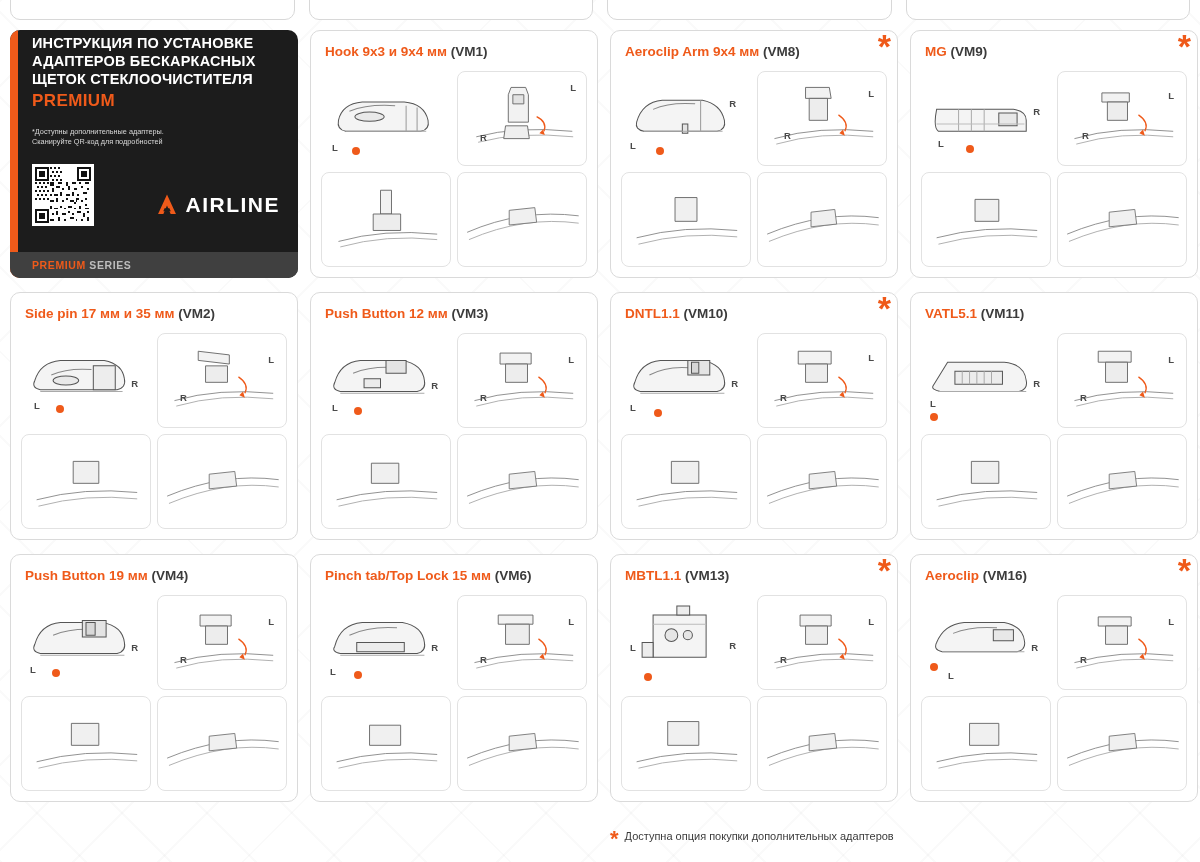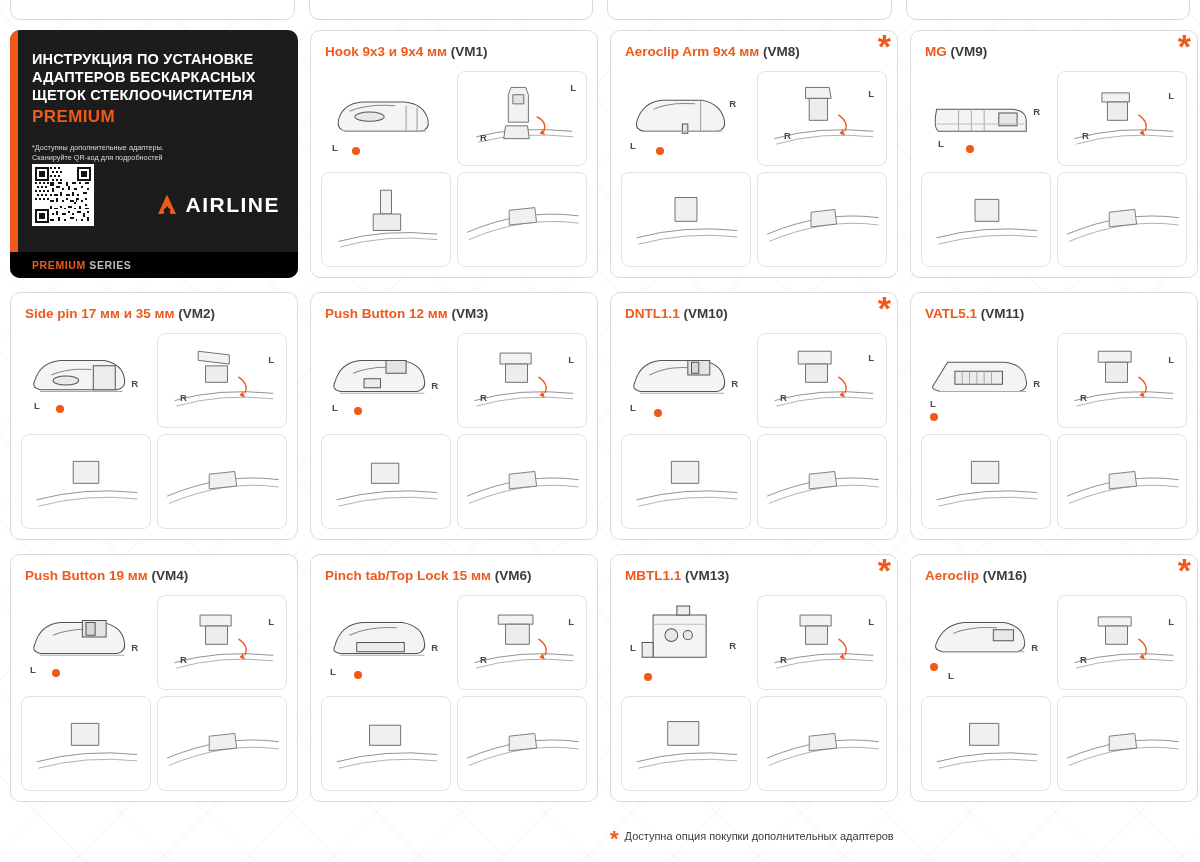--- a/index.html
+++ b/index.html
@@ -111,21 +111,21 @@
     overflow:hidden;
     background:#1c1c1c;
     box-sizing:border-box;
     height:100%;
     color:#fff;
   }
   .promo .bar{
     position:absolute;left:0;top:0;width:8px;height:100%;background:#ef5a1a;
   }
   .promo-inner{
-    padding:20px 16px 0 22px;
+    padding:4px 16px 0 22px;
   }
   .promo h1{
     margin:0;
     font-size:14.5px;
     font-weight:bold;
     line-height:1.25;
     letter-spacing:.2px;
   }
   .promo .premium{
     color:#ef5a1a;
@@ -153,21 +153,21 @@
     position:absolute;
     right:18px;bottom:60px;
     display:flex;align-items:center;gap:6px;
   }
   .brand .logomark{width:26px;height:26px;}
   .brand .logotext{
     font-size:21px;font-weight:bold;letter-spacing:1.5px;color:#fff;
   }
   .promo-footer{
     position:absolute;left:0;bottom:0;width:100%;
-    background:#000000;
+    background:#404040;
     padding:7px 0 7px 22px;
     box-sizing:border-box;
     font-size:10.5px;
     letter-spacing:.6px;
   }
   .promo-footer .p1{color:#ef5a1a;font-weight:bold;}
   .promo-footer .p2{color:#bdbdbd;font-weight:bold;}
 
   .footnote{
     position:absolute;

